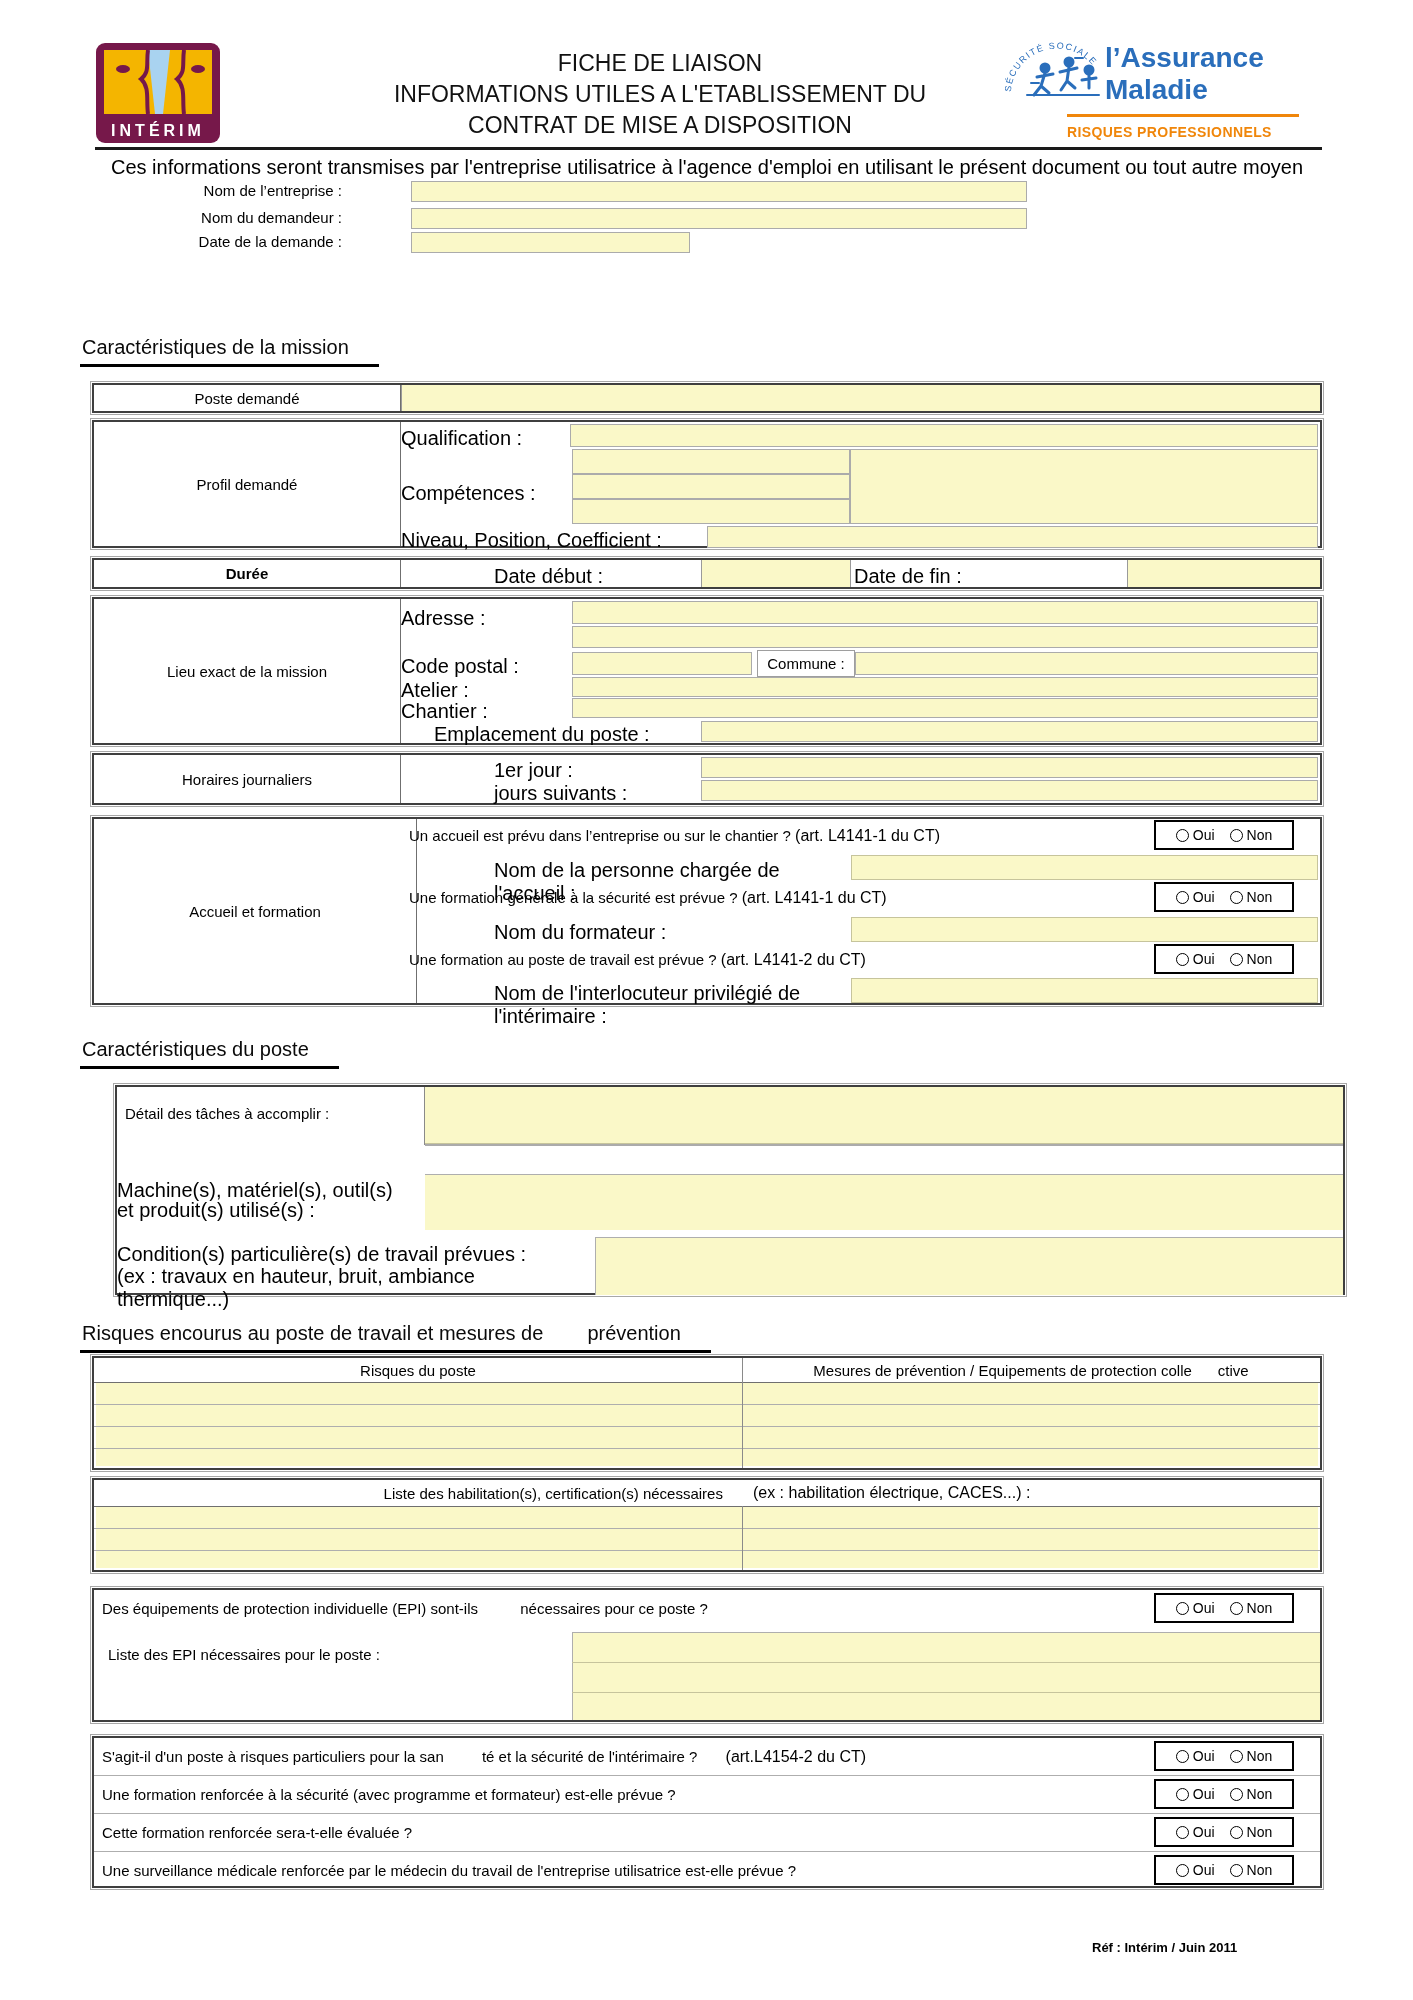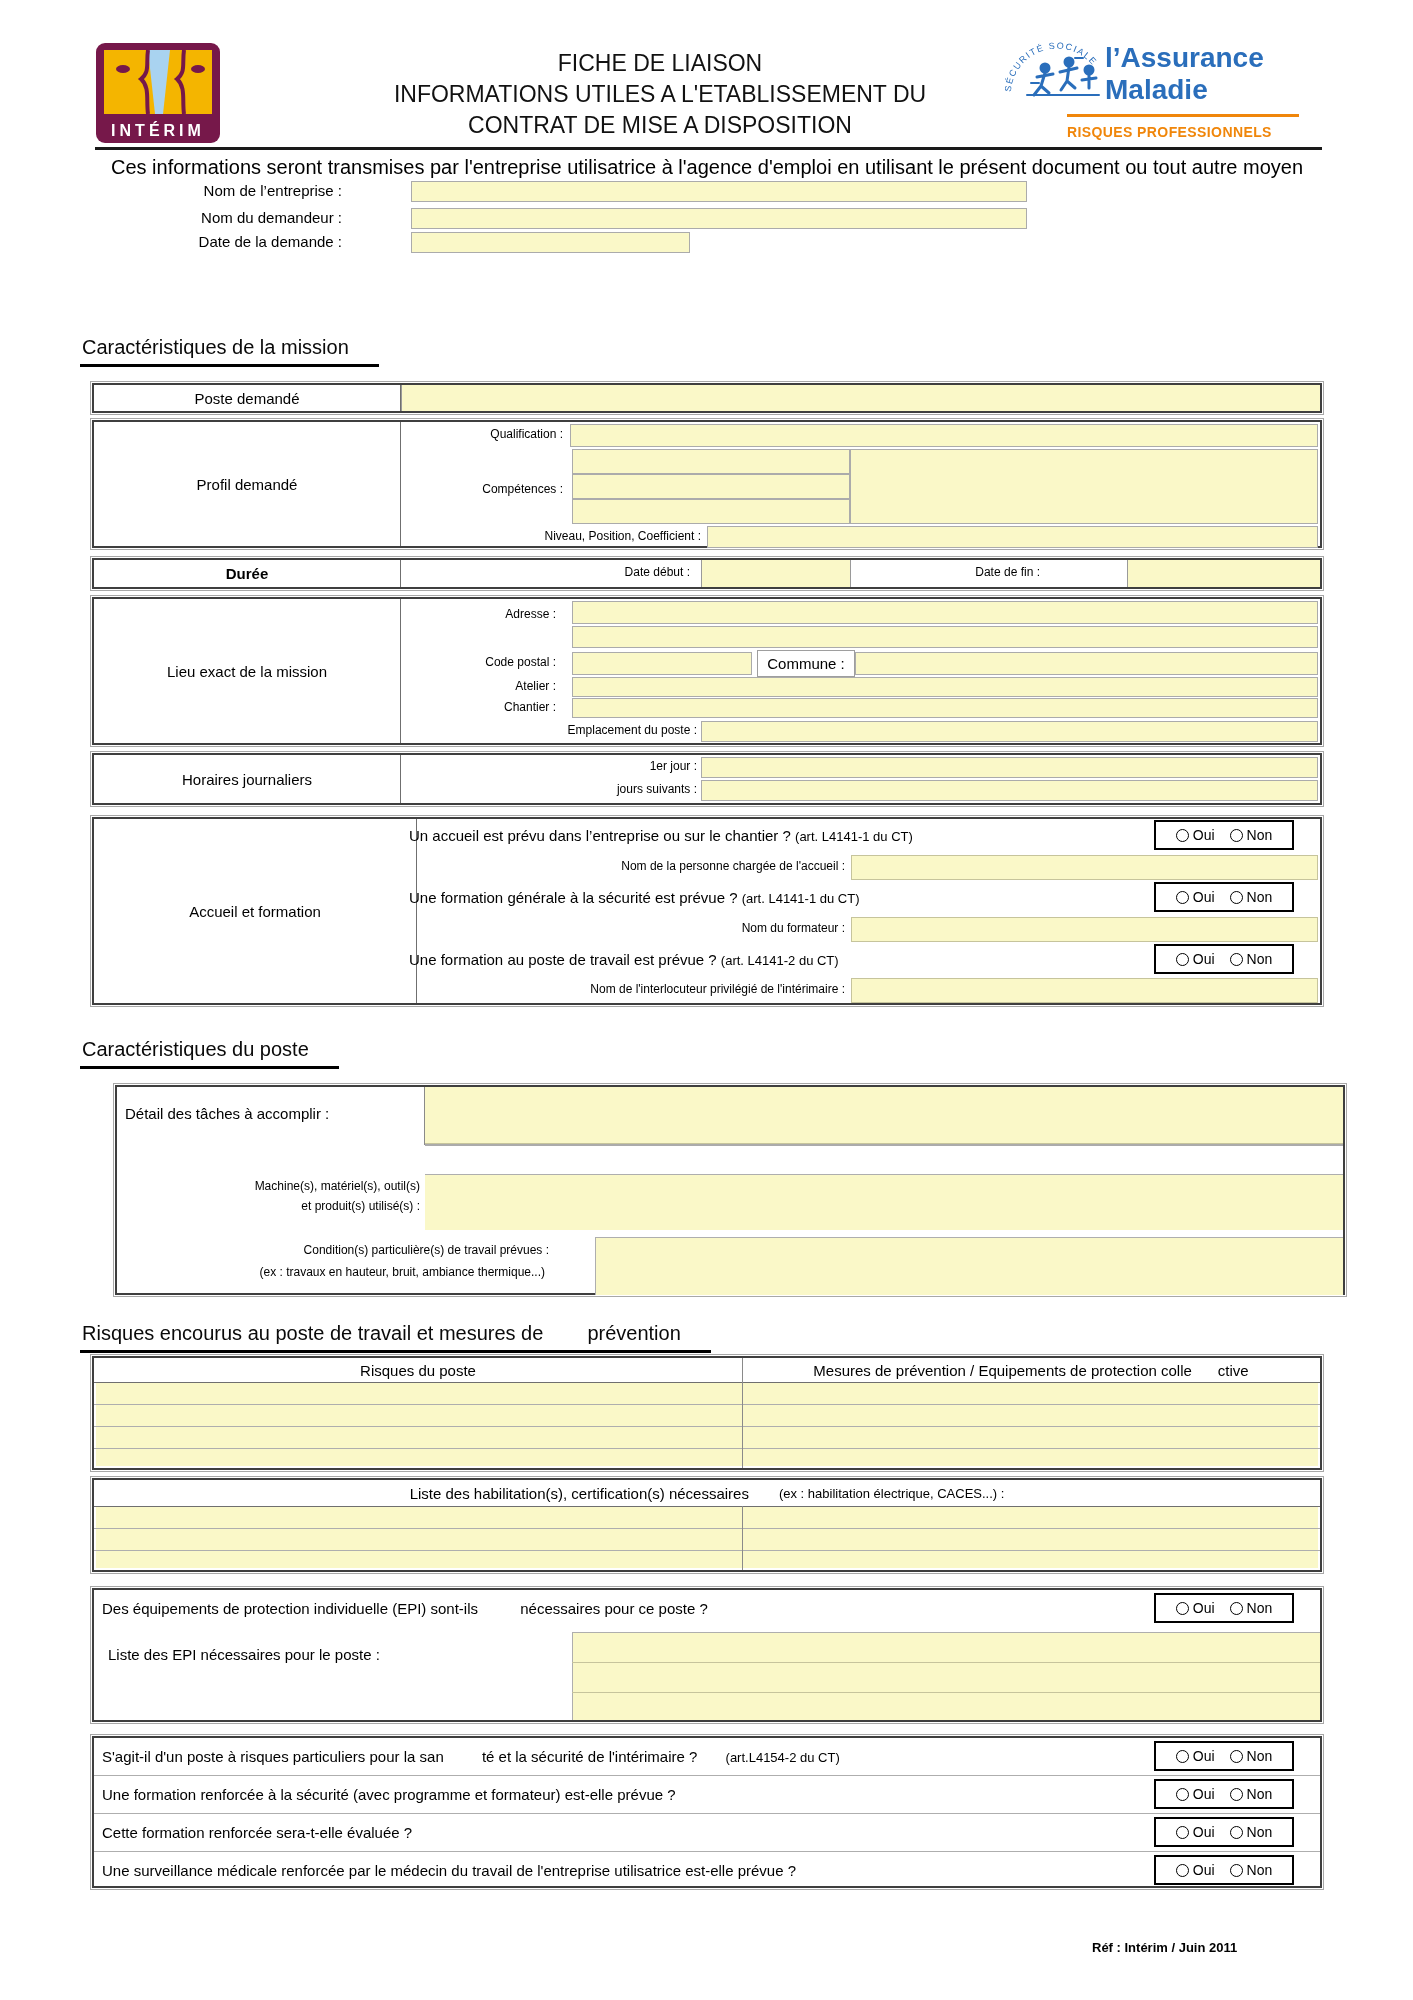--- a/index.html
+++ b/index.html
@@ -28,22 +28,22 @@
   
   .sec-title { position:absolute; left:80px; font-size:20px; color:#0a0a0a;
                border-bottom:3px solid #000; padding:0 30px 5px 2px; }
 
   
   .tbl { position:absolute; left:92px; width:1230px; background:#fff;
          border:2px solid #3f3f3f; outline:1px solid #a8a8a8; outline-offset:1px; }
   .cell-label { position:absolute; top:0; bottom:0; display:flex; align-items:center;
                 justify-content:center; border-right:1px solid #6f6f6f; background:#fff; }
   .lbl   { font-size:15px; }
-  .sm    { font-size:13px; }
-  .rlabel { position:absolute; text-align:right; font-size:12px; }
+  .sm    { font-size:16px; }
+  .rlabel { position:absolute; text-align:left; font-size:20px; }
   .qtext  { position:absolute; font-size:15px; }
   .vline  { position:absolute; top:0; bottom:0; width:1px; background:#8a8a8a; }
   .hline  { position:absolute; left:0; right:0; height:1px; background:#aeaeae; }
 
   
   .radio-box { position:absolute; display:flex; align-items:center; justify-content:center;
                gap:15px; border:2px solid #000; background:#fff; height:30px; width:140px; }
   .rb   { display:inline-flex; align-items:center; gap:4px; font-size:14px; }
   .circ { width:13px; height:13px; border:1.5px solid #000; border-radius:50%;
           background:#fff; display:inline-block; }

